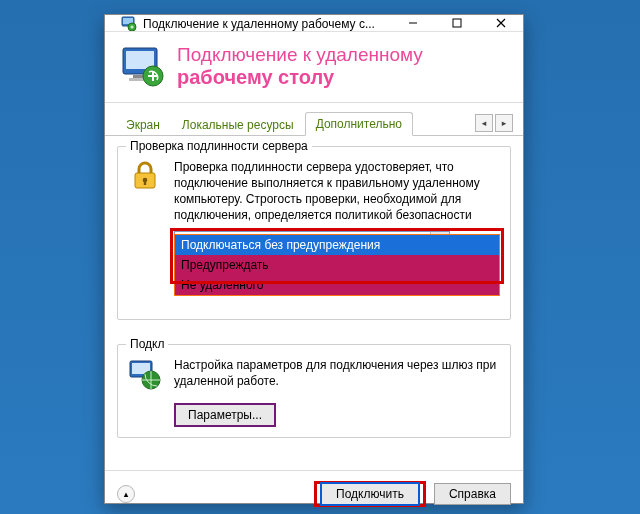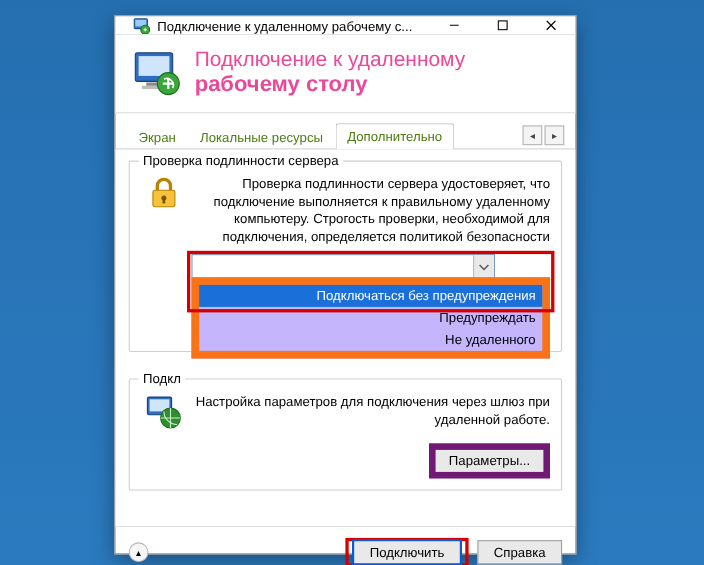--- a/index.html
+++ b/index.html
@@ -117,21 +117,20 @@
     background:#fff;
     padding:10px 12px 8px 12px;
     position:relative;
   }
   .groupbox {
     border:1px solid #cfcfcf;
     border-radius:2px;
     padding:12px 10px 10px 10px;
     margin-bottom:24px;
     position:relative;
-    text-align:right;
   }
   .groupbox-title {
     position:absolute;
     top:-8px; left:8px;
     background:#fff;
     padding:0 4px;
     font-size:12px;
     color:#000;
   }
   .group-inner { display:flex; }
@@ -161,39 +160,39 @@
     left:-4px; right:-4px;
     top:-3px;
     height:50px;
     border:3px solid #d40000;
     pointer-events:none;
     z-index:50;
   }
   .combo-list {
     position:absolute;
     left:0; right:0;
-    top:21px;
-    border:7px solid #f97316;
-    background:#c4b5fd;
+    top:3px;
+    border:1px solid #f97316;
+    background:#be185d;
     z-index:40;
   }
   .combo-item {
     padding:2px 6px;
     font-size:12px;
     color:#000;
     white-space:nowrap;
   }
   .combo-item.selected {
     background:#1a6fd8;
     color:#fff;
   }
   
   .params-btn {
     padding:2px 12px;
-    border:6px solid #701a75;
+    border:2px solid #701a75;
     background:#e9e9e9;
     font-size:12px;
     color:#000;
     display:inline-block;
     margin-top:6px;
   }
   
   .footer {
     border-top:1px solid #dcdcdc;
     padding:10px 12px;

